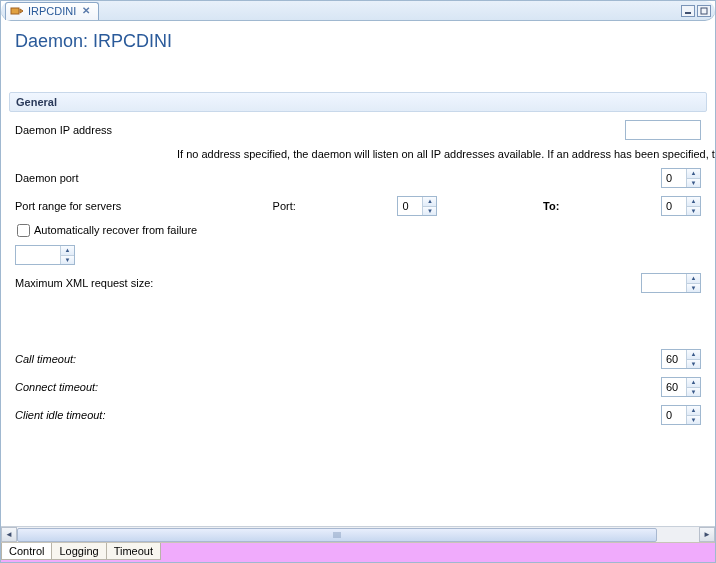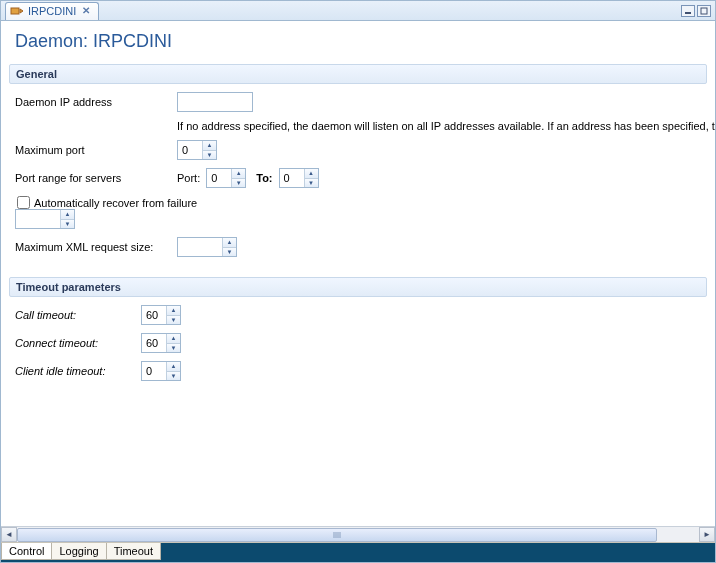--- a/index.html
+++ b/index.html
@@ -14,20 +14,21 @@
   display: flex;
   flex-direction: column;
 }
 .titlebar {
   height: 20px;
   background: linear-gradient(to bottom, #e8f0fa 0%, #d8e6f4 100%);
   border-bottom: 1px solid #a0b8d0;
   display: flex;
   align-items: center;
   padding: 0 4px;
+  border-radius: 10px;
 }
 .tab-header {
   background: linear-gradient(to bottom, #ffffff 0%, #f0f4fa 100%);
   border: 1px solid #8ca8c8;
   border-bottom: none;
   border-radius: 3px 3px 0 0;
   padding: 2px 6px 2px 4px;
   display: flex;
   align-items: center;
   gap: 4px;
@@ -71,20 +72,21 @@
   justify-content: center;
   color: #405070;
   cursor: pointer;
 }
 .content {
   flex: 1;
   overflow: hidden;
   background: #ffffff;
   display: flex;
   flex-direction: column;
+  gap: 28px;
 }
 .page-title {
   color: #2a5a9a;
   font-size: 18px;
   font-family: "Segoe UI", Tahoma, sans-serif;
   padding: 10px 14px 8px 14px;
 }
 .group {
   margin: 4px 8px 6px 8px;
 }
@@ -97,20 +99,21 @@
   color: #2a3a5a;
 }
 .group-body {
   padding: 8px 6px 2px 6px;
 }
 .row {
   display: flex;
   align-items: center;
   margin-bottom: 8px;
   min-height: 20px;
+  justify-content: space-between;
 }
 .label {
   width: 162px;
   color: #000000;
 }
 .label-tight {
   width: 126px;
   color: #000000;
   font-style: italic;
 }
@@ -176,22 +179,22 @@
   border-left: 1px solid #c0d0e0;
   display: flex;
   align-items: center;
   justify-content: center;
   color: #3a5a8a;
   font-size: 8px;
   cursor: pointer;
 }
 .checkbox-row {
   display: flex;
-  align-items: center;
   gap: 4px;
+  margin-bottom: 8px;
   padding-left: 2px;
 }
 input[type="checkbox"] {
   width: 13px;
   height: 13px;
 }
 .hint {
   color: #000000;
   margin-left: 162px;
   margin-bottom: 8px;
@@ -245,21 +248,21 @@
   display: flex;
   gap: 1px;
 }
 .scroll-grip span {
   width: 1px;
   height: 6px;
   background: #8aa0c0;
 }
 .bottom-tabs {
   height: 20px;
-  background: #0c4a6e;
+  background: #f0abfc;
   border-top: 1px solid #c8c4b8;
   display: flex;
   align-items: flex-start;
 }
 .btab {
   padding: 2px 7px;
   border: 1px solid #b8b4a8;
   border-top: none;
   background: #f8f6f0;
   height: 17px;
@@ -304,21 +307,21 @@
 
   <div class="group">
     <div class="group-header">General</div>
     <div class="group-body">
       <div class="row">
         <span class="label">Daemon IP address</span>
         <input type="text" class="txt" style="width: 76px;" value="">
       </div>
       <div class="hint">If no address specified, the daemon will listen on all IP addresses available. If an address has been specified, the daemon will liste</div>
       <div class="row">
-        <span class="label">Maximum port</span>
+        <span class="label">Daemon port</span>
         <span class="spinner">
           <input class="narrow" value="0" style="">
           <span class="spin-btns">
               <span class="spin-up">▲</span>
               <span class="spin-down">▼</span>
             </span>
         </span>
       </div>
       <div class="row">
         <span class="label">Port range for servers</span>
@@ -359,21 +362,20 @@
           <span class="spin-btns">
               <span class="spin-up">▲</span>
               <span class="spin-down">▼</span>
             </span>
         </span>
       </div>
     </div>
   </div>
 
   <div class="group">
-    <div class="group-header">Timeout parameters</div>
     <div class="group-body">
       <div class="row">
         <span class="label-tight">Call timeout:</span>
         <span class="spinner">
           <input class="narrow" value="60" style="">
           <span class="spin-btns">
               <span class="spin-up">▲</span>
               <span class="spin-down">▼</span>
             </span>
         </span>

